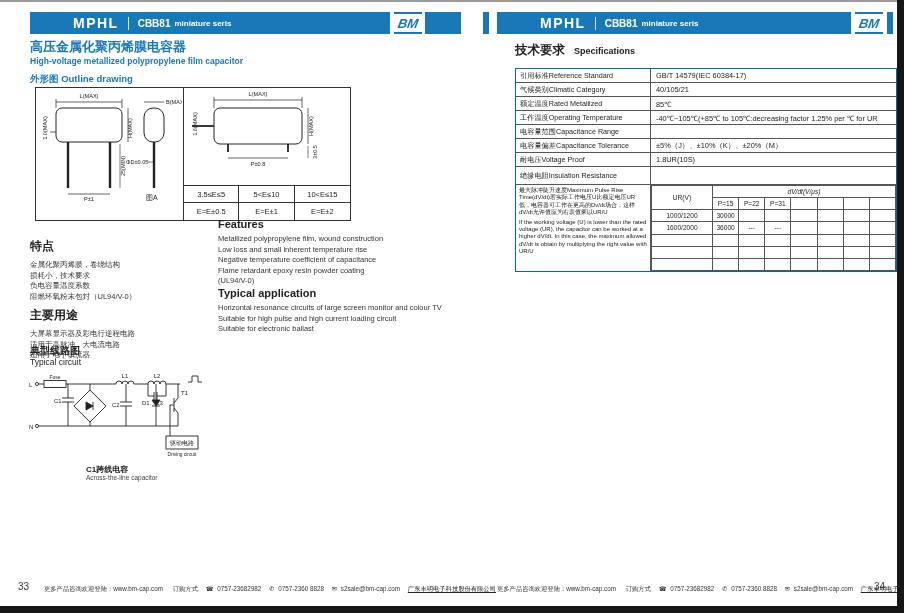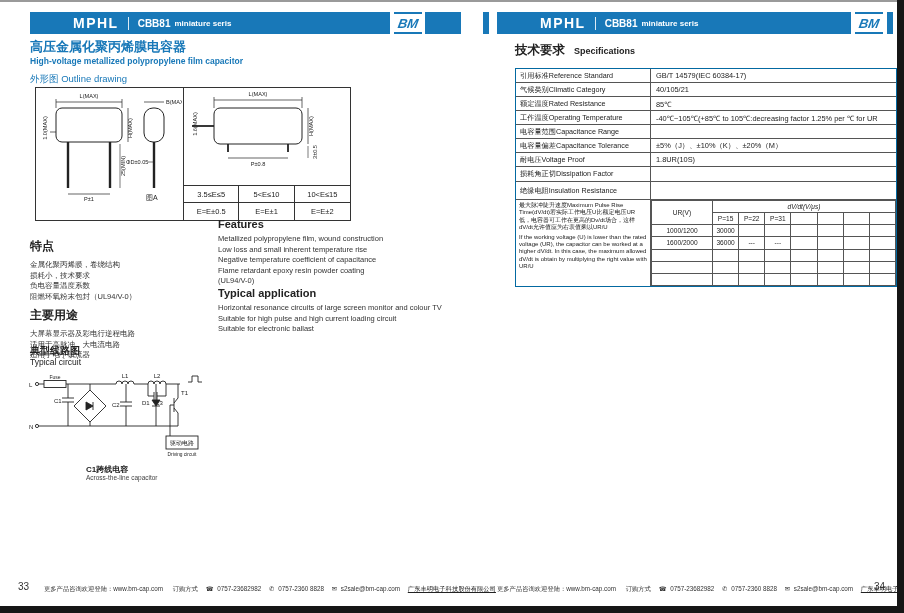--- a/index.html
+++ b/index.html
@@ -27,21 +27,21 @@
   .pl .logo{left:394px;} .pr .logo{left:375px;}
   .logo span{color:var(--blue);font-weight:bold;font-style:italic;font-size:13px;transform:skewX(-10deg);}
   .hblock{position:absolute;top:12px;height:22px;background:var(--blue);}
   .pl .hb-end{left:425px;width:36px;}
   .pr .hb-lead{left:3px;width:6px;}
   .pr .hb-end{left:407px;width:6px;}
 
   
   .tcn{position:absolute;left:30px;top:38px;font-size:13px;font-weight:bold;color:var(--blue);}
   .ten{position:absolute;left:30px;top:56px;font-size:8.5px;font-weight:bold;color:var(--blue);}
-  .olhead{position:absolute;left:30px;top:73px;font-size:9.5px;font-weight:normal;color:var(--blue);}
+  .olhead{position:absolute;left:30px;top:73px;font-size:9.5px;font-weight:bold;color:var(--blue);}
 
   
   .obox{position:absolute;left:35px;top:87px;width:316px;height:134px;border:1px solid #333;display:flex;box-sizing:border-box;}
   .ol-left{width:148px;border-right:1px solid #333;position:relative;}
   .ol-right{flex:1;display:flex;flex-direction:column;}
   .ol-draw{flex:1;position:relative;}
   .tol{height:34px;border-top:1px solid #333;display:grid;grid-template-columns:1fr 1fr 1fr;grid-template-rows:17px 17px;}
   .tol div{border-right:1px solid #333;border-bottom:1px solid #333;display:flex;align-items:center;justify-content:center;font-size:7.5px;box-sizing:border-box;}
   .tol div:nth-child(3n){border-right:none;}
   .tol div:nth-child(n+4){border-bottom:none;}
@@ -317,41 +317,37 @@
     <div class="stable">
       <div class="srow">
           <div class="sl">引用标准Reference Standard</div>
           <div class="sv">GB/T 14579(IEC 60384-17)</div>
         </div>
       <div class="srow">
           <div class="sl">气候类别Climatic Category</div>
           <div class="sv">40/105/21</div>
         </div>
       <div class="srow">
-          <div class="sl">额定温度Rated Resistance</div>
+          <div class="sl">额定温度Rated Metallized</div>
           <div class="sv">85℃</div>
         </div>
       <div class="srow">
           <div class="sl">工作温度Operating Temperature</div>
           <div class="sv">-40℃~105℃(+85℃ to 105℃:decreasing factor 1.25% per ℃ for UR</div>
         </div>
       <div class="srow">
           <div class="sl">电容量范围Capacitance Range</div>
         </div>
       <div class="srow">
           <div class="sl">电容量偏差Capacitance Tolerance</div>
           <div class="sv">±5%（J）、±10%（K）、±20%（M）</div>
         </div>
       <div class="srow">
           <div class="sl">耐电压Voltage Proof</div>
           <div class="sv">1.8UR(10S)</div>
-        </div>
-      <div class="srow t1">
-          <div class="sl">损耗角正切Dissipation Factor</div>
-          <div class="sv"></div>
         </div>
       <div class="srow t2">
           <div class="sl">绝缘电阻Insulation Resistance</div>
           <div class="sv"></div>
         </div>
 
       <div class="srow pulse">
         <div class="sl">
           <div class="pcn">最大脉冲陡升速度Maximum Pulse Rise Time(dV/dt)若实际工作电压U比额定电压UR低，电容器可工作在更高的Dv/dt场合，这样dV/dt允许值应为右表值乘以UR/U</div>
           <div class="pen">If the working voltage (U) is lower than the rated voltage (UR), the capacitor can be worked at a higher dV/dt. In this case, the maximum allowed dV/dt is obtain by multiplying the right value with UR/U</div>

